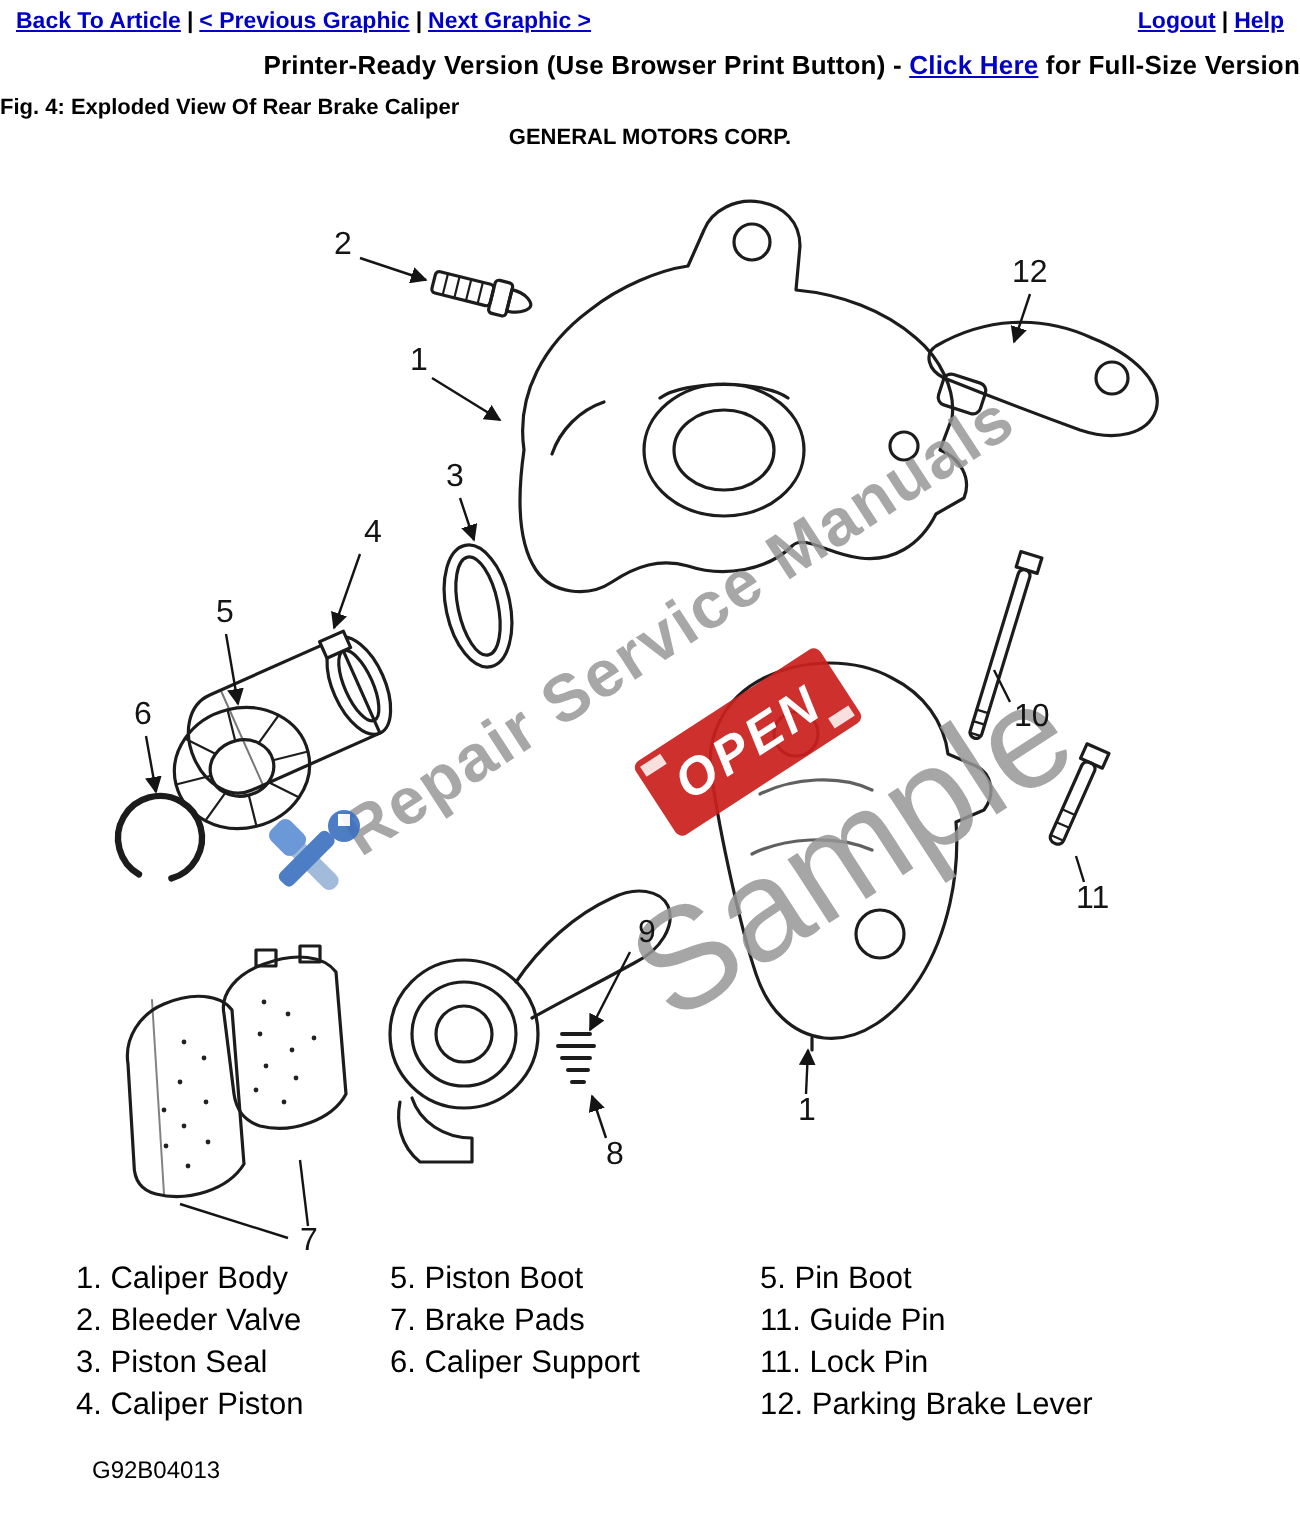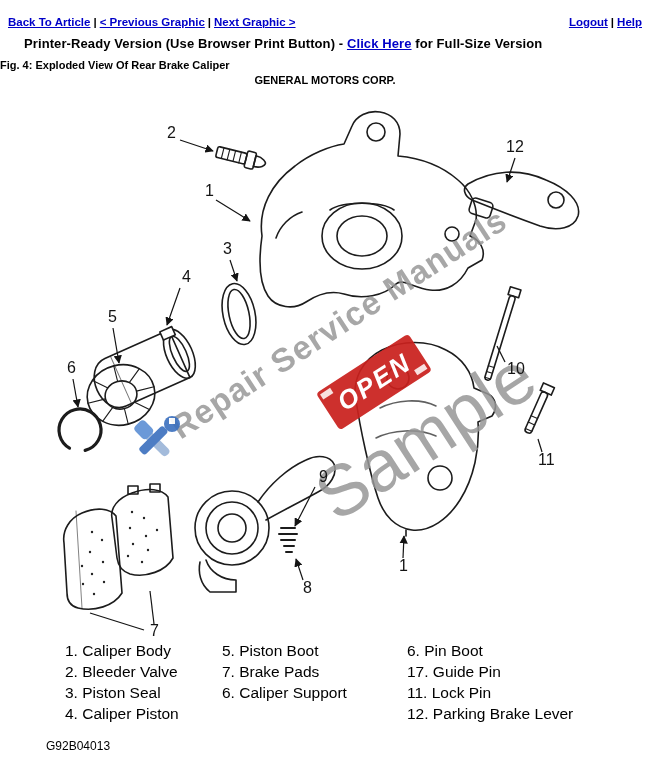--- a/index.html
+++ b/index.html
@@ -2,35 +2,35 @@
 <html><head>
 <meta charset="utf-8">
 <style>
   html,body{margin:0;padding:0;}
   body{
     width:650px;height:764px;background:#ffffff;overflow:hidden;
     font-family:"Liberation Sans",sans-serif;color:#000;
   }
   .topnav{
     display:flex;justify-content:space-between;align-items:flex-end;
-    padding:5px 8px 2px 8px;font-size:11.5px;font-weight:bold;margin-top:11px;
+    padding:5px 8px 2px 8px;font-size:11.5px;font-weight:bold;
   }
   .topnav a{color:#0000c8;text-decoration:underline;cursor:pointer;}
   .sep{margin:0 3px;color:#000;text-decoration:none;}
   .title-line{
-    text-align:left;font-size:13px;font-weight:bold;margin-top:6px;letter-spacing:.1px;margin-left:24px;
+    text-align:right;font-size:13px;font-weight:bold;margin-top:6px;letter-spacing:.1px;margin-left:24px;
   }
   .title-line a{color:#0000c8;text-decoration:underline;cursor:pointer;}
   .fig-caption{text-align:left;font-size:11px;font-weight:bold;margin-top:8px;}
   .company{text-align:center;font-size:11px;font-weight:bold;margin-top:3px;}
   .diagram-wrap{margin-top:2px;}
   .diagram-wrap svg{display:block;}
   svg text{font-family:"Liberation Sans",sans-serif;}
   .legend{
-    display:flex;padding-left:65px;font-size:15.5px;line-height:21px;margin-top:0;
+    display:flex;padding-left:38px;font-size:15.5px;line-height:21px;margin-top:0;
   }
   .legend-col{display:flex;flex-direction:column;}
   .legend-col.c1{width:157px;}
   .legend-col.c2{width:185px;}
   .drawing-code{font-size:12px;margin:15px 0 0 46px;}
 </style>
 </head>
 <body>
 
 <div class="page">
@@ -235,22 +235,22 @@
       <span class="legend-item">2. Bleeder Valve</span>
       <span class="legend-item">3. Piston Seal</span>
       <span class="legend-item">4. Caliper Piston</span>
     </div>
     <div class="legend-col c2">
       <span class="legend-item">5. Piston Boot</span>
       <span class="legend-item">7. Brake Pads</span>
       <span class="legend-item">6. Caliper Support</span>
     </div>
     <div class="legend-col c3">
-      <span class="legend-item">6. Pin Boot</span>
-      <span class="legend-item">17. Guide Pin</span>
+      <span class="legend-item">5. Pin Boot</span>
+      <span class="legend-item">11. Guide Pin</span>
       <span class="legend-item">11. Lock Pin</span>
       <span class="legend-item">12. Parking Brake Lever</span>
     </div>
   </div>
 
   <div class="drawing-code">G92B04013</div>
 
 </div>
 
 </body></html>

